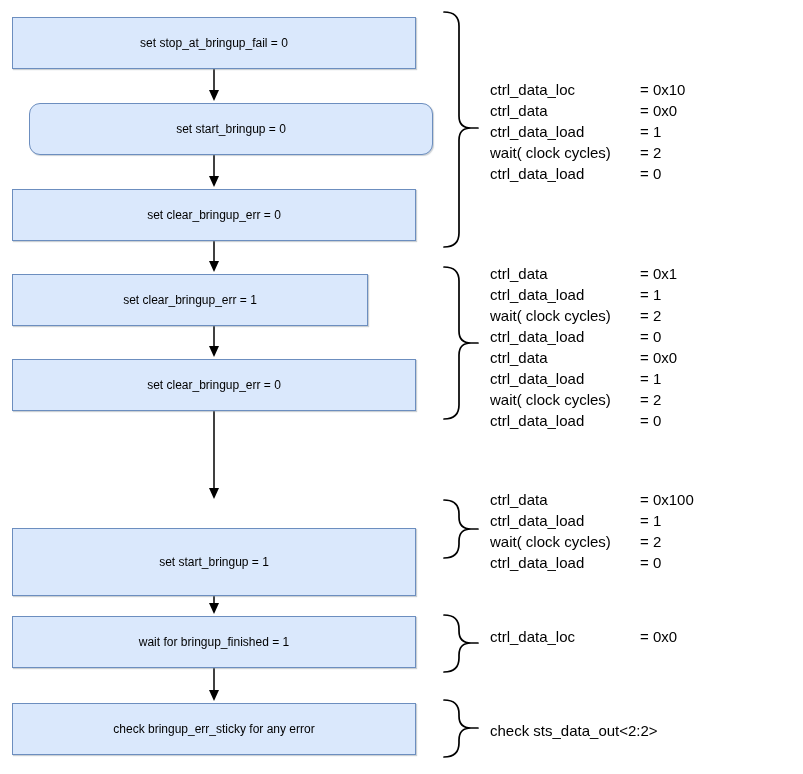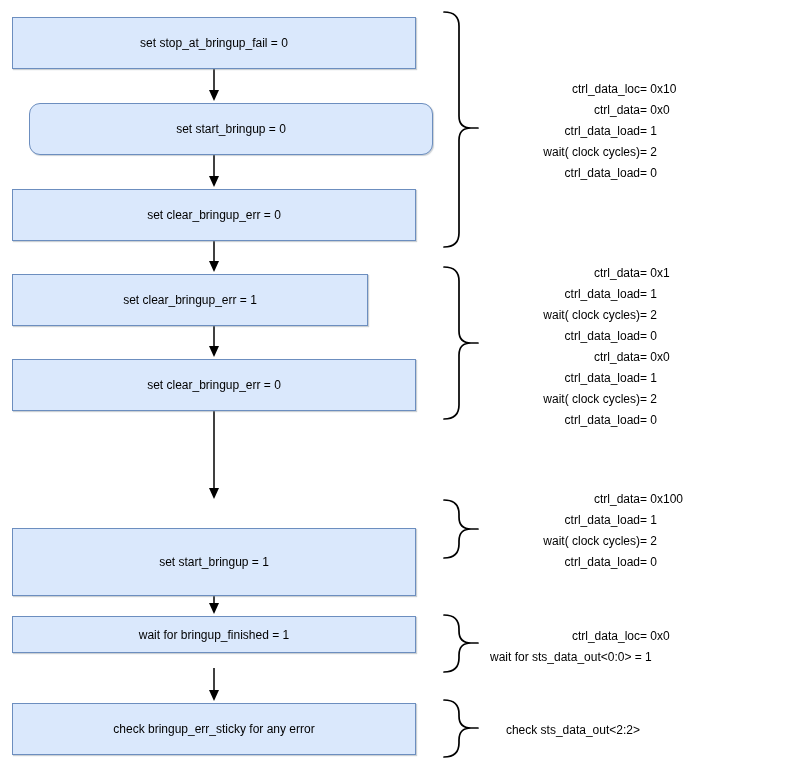--- a/index.html
+++ b/index.html
@@ -36,23 +36,22 @@
   }
   .ann-group {
     position: absolute;
     left: 490px;
     color: var(--text-color, #000000);
   }
   .ann-line {
     display: flex;
     height: 21px;
     line-height: 21px;
-    font-size: 12px;
+    font-size: 15px;
     white-space: pre;
-    text-align: right;
   }
   .ann-label {
     flex: 0 0 auto;
     min-width: 150px;
   }
   .ann-value {
     flex: 0 0 auto;
   }
 </style>
 </head>
@@ -92,21 +91,21 @@
       </div>
       <div class="node" style="left: 12px; top: 274px; width: 356px; height: 52px;">
         <span>set clear_bringup_err = 1</span>
       </div>
       <div class="node" style="left: 12px; top: 359px; width: 404px; height: 52px;">
         <span>set clear_bringup_err = 0</span>
       </div>
       <div class="node" style="left: 12px; top: 528px; width: 404px; height: 68px;">
         <span>set start_bringup = 1</span>
       </div>
-      <div class="node" style="left: 12px; top: 616px; width: 404px; height: 37px;">
+      <div class="node" style="left: 12px; top: 616px; width: 404px; height: 52px;">
         <span>wait for bringup_finished = 1</span>
       </div>
       <div class="node" style="left: 12px; top: 703px; width: 404px; height: 52px; justify-content: center;">
         <span>check bringup_err_sticky for any error</span>
       </div>
     </div>
   <div id="annotations">
       <div class="ann-group" style="top: 79px;">
         <div class="ann-line"><span class="ann-label">ctrl_data_loc</span><span class="ann-value">= 0x10</span></div>
         <div class="ann-line"><span class="ann-label">ctrl_data</span><span class="ann-value">= 0x0</span></div>
@@ -125,19 +124,18 @@
         <div class="ann-line"><span class="ann-label">ctrl_data_load</span><span class="ann-value">= 0</span></div>
       </div>
       <div class="ann-group" style="top: 489px;">
         <div class="ann-line"><span class="ann-label">ctrl_data</span><span class="ann-value">= 0x100</span></div>
         <div class="ann-line"><span class="ann-label">ctrl_data_load</span><span class="ann-value">= 1</span></div>
         <div class="ann-line"><span class="ann-label">wait( clock cycles)</span><span class="ann-value">= 2</span></div>
         <div class="ann-line"><span class="ann-label">ctrl_data_load</span><span class="ann-value">= 0</span></div>
       </div>
       <div class="ann-group" style="top: 626px;">
         <div class="ann-line"><span class="ann-label">ctrl_data_loc</span><span class="ann-value">= 0x0</span></div>
-        <div class="ann-line"><span class="ann-label">wait for sts_data_out&lt;0:0&gt; = 1</span><span class="ann-value"></span></div>
       </div>
       <div class="ann-group" style="top: 720px;">
         <div class="ann-line"><span class="ann-label">check sts_data_out&lt;2:2&gt;</span><span class="ann-value"></span></div>
       </div>
     </div>
 </div>
 
 </body></html>

